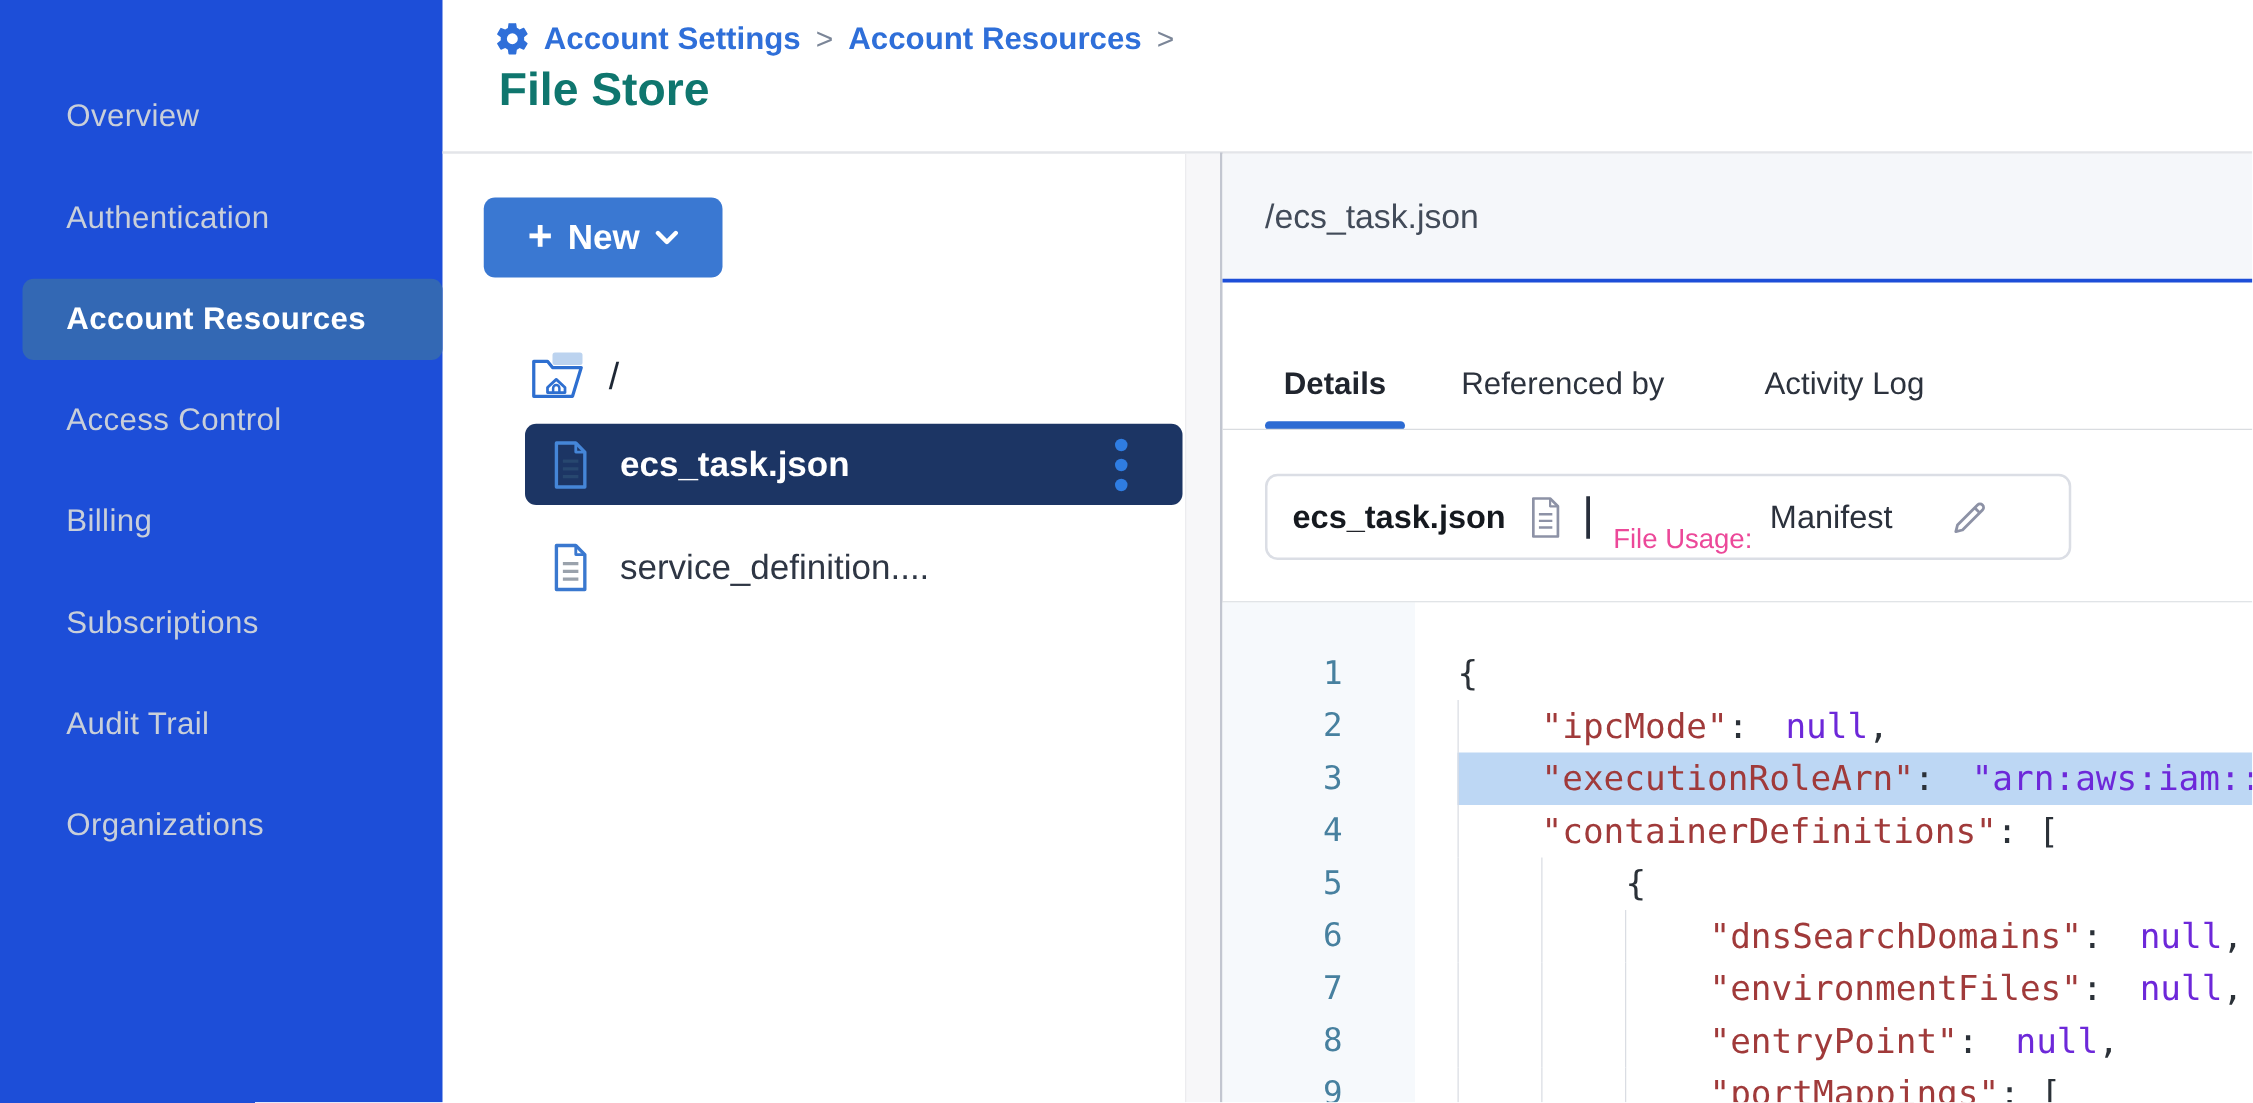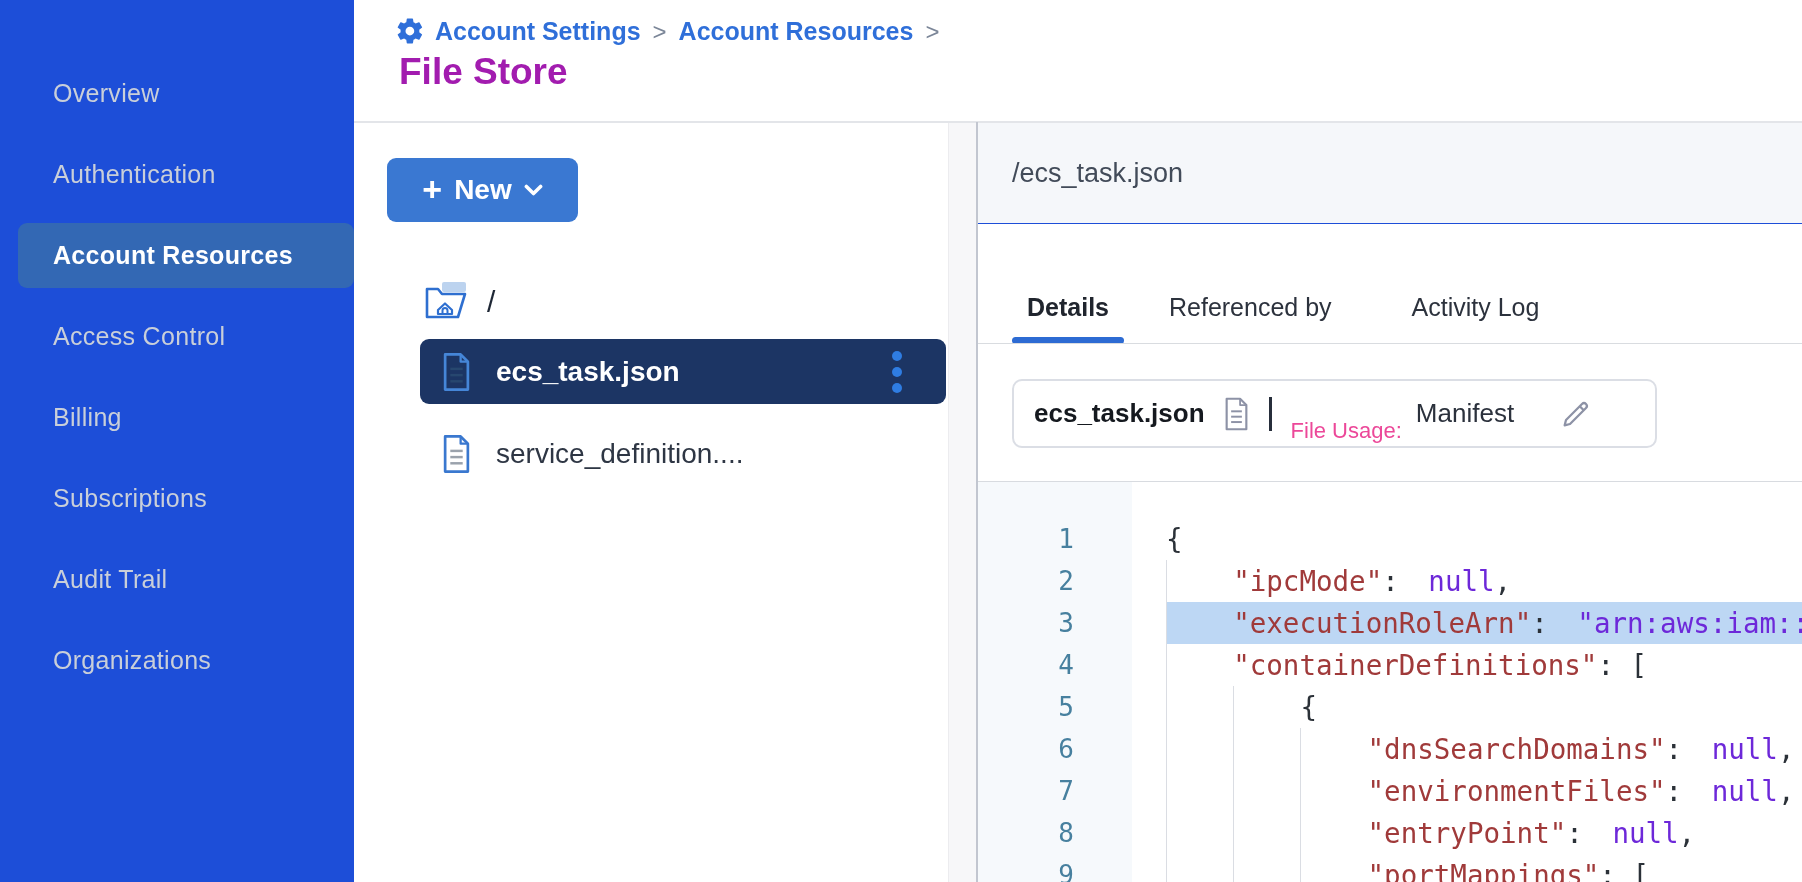--- a/index.html
+++ b/index.html
@@ -12,21 +12,21 @@
   .side-item{position:relative;height:81px;display:flex;align-items:center;padding-left:53px;
              color:#c9cfd9;font-size:25px;letter-spacing:.3px;cursor:pointer;}
   .side-item .pill{position:absolute;left:18px;right:0;top:8px;bottom:8px;border-radius:9px;background:#3368b4;}
   .side-item .lbl{position:relative;z-index:1;}
   .side-item.active{color:#ffffff;font-weight:600;}
 
   
   .breadcrumb{position:absolute;left:395px;top:8px;height:38px;display:flex;align-items:flex-end;gap:10px;}
   .crumb{color:#2f6fd9;font-size:25px;font-weight:600;cursor:pointer;}
   .crumb-sep{color:#7b8698;font-size:24px;margin:0 2px;}
-  .page-title{position:absolute;left:399px;top:51px;font-size:37px;font-weight:700;color:#a21caf;}
+  .page-title{position:absolute;left:399px;top:51px;font-size:37px;font-weight:700;color:#0f766e;}
 
   
   .divider-h{position:absolute;left:354px;right:0;top:121px;height:2px;background:#e3e5e9;}
   .divider-v{position:absolute;left:976px;top:122px;bottom:0;width:2px;background:#c2c6d0;}
   .scroll-track{position:absolute;left:948px;top:123px;bottom:0;width:28px;background:#f7f7f9;border-left:1px solid #ececef;}
 
   
   .new-btn{position:absolute;left:387px;top:158px;width:191px;height:64px;border-radius:9px;background:#3a78d2;
            display:flex;align-items:center;justify-content:center;gap:12px;color:#fff;cursor:pointer;border:none;}
   .new-btn .plus{font-size:34px;font-weight:600;line-height:1;margin-top:-3px;}
@@ -37,21 +37,21 @@
   .file-row.selected{top:339px;background:#1c3564;}
   .file-row.plain{top:421px;}
   .file-row .ficon{margin-left:21px;flex:0 0 auto;}
   .file-row .fname{margin-left:24px;font-size:28px;}
   .file-row.selected .fname{color:#ffffff;font-weight:600;}
   .file-row.plain .fname{color:#2e3644;}
   .kebab{margin-left:auto;margin-right:44px;display:flex;flex-direction:column;gap:6px;cursor:pointer;}
   .kebab i{width:10px;height:10px;border-radius:50%;background:#2f7de2;display:block;}
 
   
-  .path-band{position:absolute;left:978px;right:0;top:123px;height:100px;background:#f5f7fa;border-bottom:1px solid #1d4ed8;
+  .path-band{position:absolute;left:978px;right:0;top:123px;height:100px;background:#f5f7fa;border-bottom:3px solid #1d4ed8;
              display:flex;align-items:center;}
   .path-text{margin-left:34px;font-size:27px;color:#424b59;font-weight:500;}
   .tabs{position:absolute;left:1012px;top:271px;height:73px;display:flex;}
   .tab{position:relative;height:100%;display:flex;align-items:center;padding:0 15px;font-size:25px;color:#2c323d;
        font-weight:500;cursor:pointer;}
   .tab.t0{margin-right:30px;}
   .tab.t1{margin-right:50px;}
   .tab.active{color:#20252e;font-weight:700;}
   .tab.active::after{content:"";position:absolute;left:0;right:0;bottom:0;height:7px;border-radius:5px;background:#2d6bd3;}
   .tabs-divider{position:absolute;left:978px;right:0;top:343px;height:1px;background:#d9dce0;}

